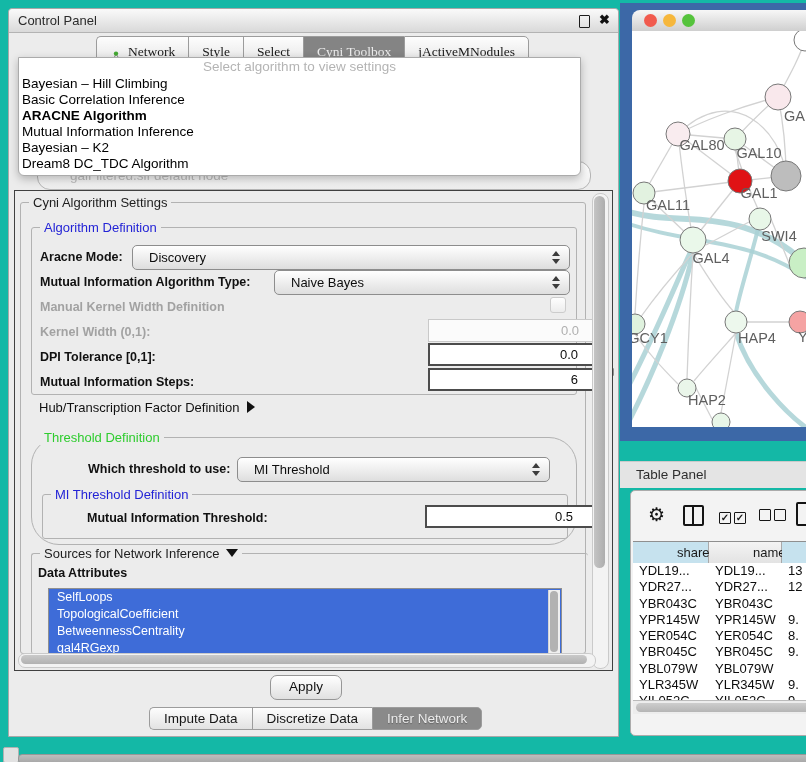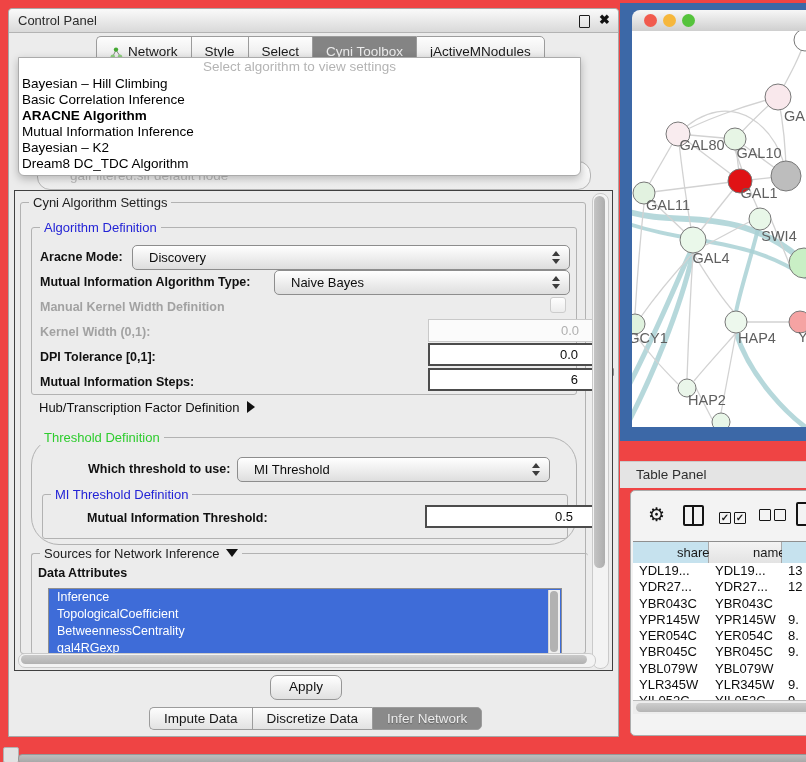--- a/index.html
+++ b/index.html
@@ -1,28 +1,28 @@
 <!DOCTYPE html>
 <html><head>
 <meta charset="utf-8">
 <style>
   html,body{margin:0;padding:0;background:#e8e8e8;font-family:"Liberation Sans",sans-serif;}
-  .stage{position:relative;width:806px;height:762px;overflow:hidden;background:#ef4444;}
+  .stage{position:relative;width:806px;height:762px;overflow:hidden;background:#14b8a6;}
   .abs{position:absolute;}
 
   
   .cp{left:8px;top:8px;width:609px;height:727px;background:#ececec;border:1px solid #a8a8a8;border-radius:4px 4px 0 0;}
   .cp-titlebar{position:absolute;left:0;top:0;right:0;height:23px;background:linear-gradient(#fafafa,#d9d9d9);border-bottom:1px solid #b3b3b3;border-radius:4px 4px 0 0;}
   .cp-title{position:absolute;left:9px;top:4px;font-size:13px;color:#2b2b2b;}
   .cp-float{position:absolute;right:28px;top:6px;width:9px;height:11px;border:1.5px solid #1c1c1c;border-radius:1px;}
   .cp-close{position:absolute;right:8px;top:3px;font-size:13px;font-weight:bold;color:#111;}
 
   
   .tabbar{position:absolute;left:87px;top:27px;height:23px;display:flex;}
-  .tab{height:21px;line-height:21px;padding:4px 13px;font-size:13.5px;color:#1a1a1a;background:linear-gradient(#fdfdfd,#e3e3e3);border:1px solid #9c9c9c;border-right:none;display:flex;align-items:center;gap:5px;}
+  .tab{height:21px;line-height:21px;padding:4px 13px;font-size:13.5px;color:#1a1a1a;background:linear-gradient(#fdfdfd,#e3e3e3);border:1px solid #9c9c9c;border-right:none;display:flex;align-items:flex-end;gap:5px;font-family:Liberation Serif, serif;}
   .tab:first-child{border-radius:5px 0 0 0;}
   .tab:last-child{border-right:1px solid #9c9c9c;border-radius:0 5px 0 0;}
   .tab.sel{background:#848484;color:#ececec;}
   .tab .ticon{display:inline-block;width:13px;height:13px;}
 
   
   .dd{left:9px;top:48px;width:561px;height:117px;background:#ffffff;border:1px solid #ababab;border-radius:0 0 6px 6px;box-shadow:0 3px 8px rgba(0,0,0,.25);z-index:30;}
   .dd-prompt{height:18px;line-height:18px;text-align:center;color:#b4b4b4;font-size:13.5px;}
   .dd-item{height:16px;line-height:16px;padding-left:3px;font-size:13.5px;color:#000;white-space:nowrap;}
   .dd-item.sel{font-weight:bold;}
@@ -208,21 +208,21 @@
             <span class="lbl" style="left:8px;top:16px;padding-left:36px;">Mutual Information Threshold:</span>
             <div class="field" style="left:382px;top:10px;width:124px;">0.5</div>
           </div>
         </div>
 
         <div class="gbox" style="left:10px;top:350px;width:556px;height:100px;border-bottom:none;border-right:none;">
           <span class="legend"><span>Sources for Network Inference</span><span class="tri-d"></span></span>
           <span class="lbl" style="left:6px;top:12px;">Data Attributes</span>
           <div class="listbox" style="left:16px;top:34px;width:512px;height:66px;">
             <div id="attr-list">
-                <div class="attr-item" style="background: rgb(62, 108, 216);">Inference</div>
+                <div class="attr-item" style="background: rgb(62, 108, 216);">SelfLoops</div>
                 <div class="attr-item" style="background: rgb(62, 108, 216);">TopologicalCoefficient</div>
                 <div class="attr-item" style="background: rgb(62, 108, 216);">BetweennessCentrality</div>
                 <div class="attr-item" style="background: rgb(62, 108, 216);">gal4RGexp</div>
               </div>
             <span class="lb-vsb">
                 <i></i>
               </span>
           </div>
         </div>
       </div>

